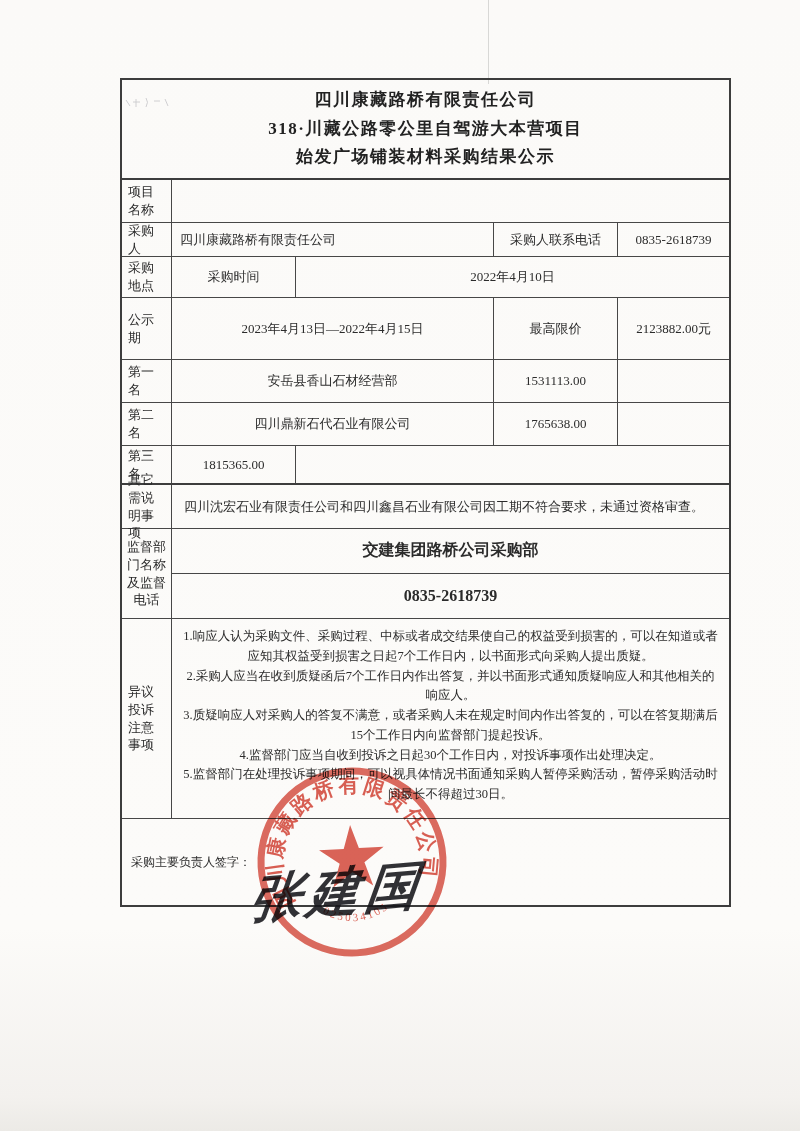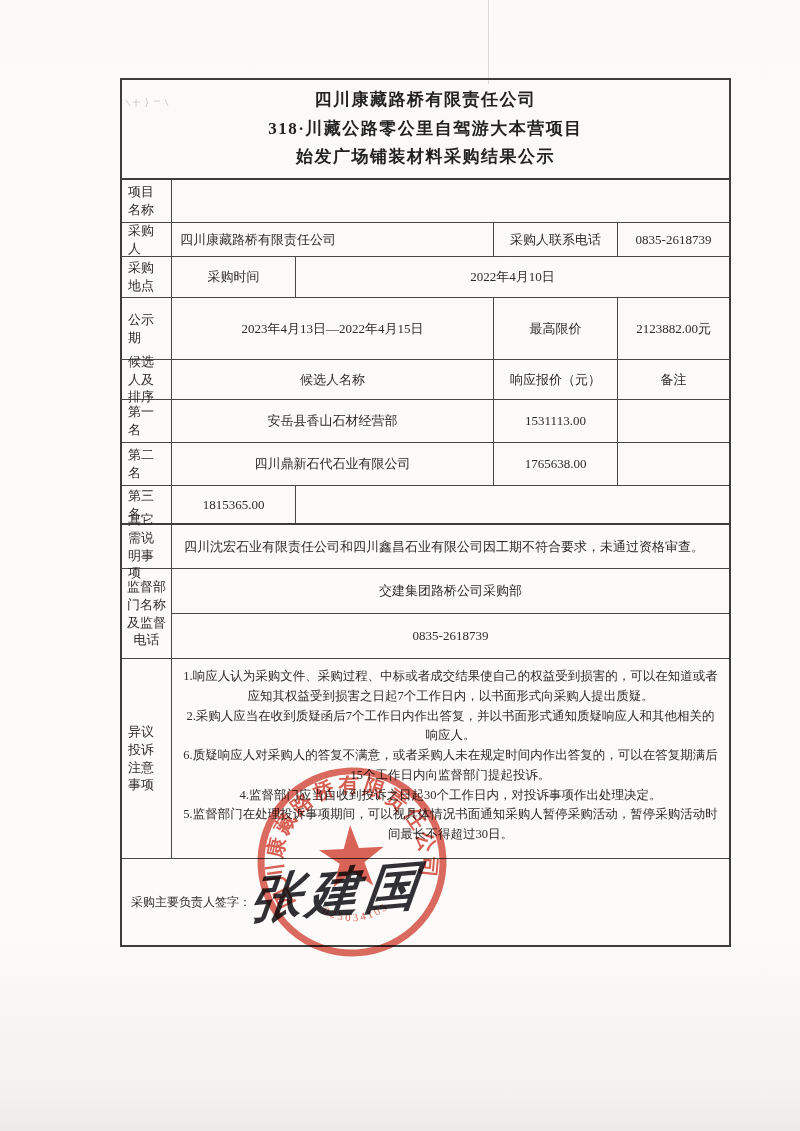--- a/index.html
+++ b/index.html
@@ -33,21 +33,21 @@
   .c2{width:322px;border-right:1.5px solid #474747;padding:3px 8px;flex-shrink:0;}
   .c3{width:124px;border-right:1.5px solid #474747;justify-content:center;text-align:center;flex-shrink:0;}
   .c4{flex:1;justify-content:center;text-align:center;}
   .c-rest{flex:1;padding:3px 8px;}
   .center{justify-content:center;text-align:center;padding-left:0;padding-right:0;}
   .title-cell{
     height:98px;display:flex;flex-direction:column;justify-content:center;align-items:center;
     font-weight:bold;font-size:17px;letter-spacing:1.5px;line-height:1.7;color:#222;
   }
   .sup-col{flex:1;display:flex;flex-direction:column;padding:0;}
-  .sup-sub{height:45px;display:flex;align-items:center;justify-content:center;font-size:13px;box-sizing:border-box;}
+  .sup-sub{height:45px;display:flex;align-items:center;justify-content:center;font-size:16px;box-sizing:border-box;font-weight:bold;}
   .sup-sub.top{border-bottom:1.5px solid #474747;}
   .objection-body{display:block;font-size:12.5px;line-height:1.58;padding:8px 10px;align-self:flex-start;}
   .objection-body div{margin:0;text-align:center;}
   .sig-row{height:87px;display:flex;align-items:center;padding-left:9px;font-size:12px;}
   .pencil{position:absolute;left:124px;top:92px;opacity:.45;}
   .stamp{
     position:absolute;left:252px;top:762px;width:200px;height:200px;
     mix-blend-mode:multiply;opacity:.92;
     transform:rotate(-3deg);
   }
@@ -97,26 +97,20 @@
     <div class="cell c4">2022年4月10日</div>
   </div>
 
   <div class="row" style="height:62px">
     <div class="cell c1">公示期</div>
     <div class="cell c2 center">2023年4月13日—2022年4月15日</div>
     <div class="cell c3">最高限价</div>
     <div class="cell c4">2123882.00元</div>
   </div>
 
-  <div class="row" style="height:40px">
-    <div class="cell c1">候选人及排序</div>
-    <div class="cell c2 center">候选人名称</div>
-    <div class="cell c3">响应报价（元）</div>
-    <div class="cell c4">备注</div>
-  </div>
 
   <div class="row" style="height:43px">
     <div class="cell c1">第一名</div>
     <div class="cell c2 center">安岳县香山石材经营部</div>
     <div class="cell c3">1531113.00</div>
     <div class="cell c4"></div>
   </div>
 
   <div class="row" style="height:43px">
     <div class="cell c1">第二名</div>
@@ -143,21 +137,21 @@
       <div class="sup-sub">0835-2618739</div>
     </div>
   </div>
 
   <div class="row" style="height:200px">
     <div class="cell c1">异议投诉注意事项</div>
     <div class="cell c-rest" style="padding:0">
       <div class="objection-body">
         <div>1.响应人认为采购文件、采购过程、中标或者成交结果使自己的权益受到损害的，可以在知道或者应知其权益受到损害之日起7个工作日内，以书面形式向采购人提出质疑。</div>
         <div>2.采购人应当在收到质疑函后7个工作日内作出答复，并以书面形式通知质疑响应人和其他相关的响应人。</div>
-        <div>6.质疑响应人对采购人的答复不满意，或者采购人未在规定时间内作出答复的，可以在答复期满后15个工作日内向监督部门提起投诉。</div>
+        <div>3.质疑响应人对采购人的答复不满意，或者采购人未在规定时间内作出答复的，可以在答复期满后15个工作日内向监督部门提起投诉。</div>
         <div>4.监督部门应当自收到投诉之日起30个工作日内，对投诉事项作出处理决定。</div>
         <div>5.监督部门在处理投诉事项期间，可以视具体情况书面通知采购人暂停采购活动，暂停采购活动时间最长不得超过30日。</div>
       </div>
     </div>
   </div>
 
   <div class="row" style="height:87px">
     <div class="sig-row c-rest" style="padding:0 0 0 9px">采购主要负责人签字：</div>
   </div>
 

